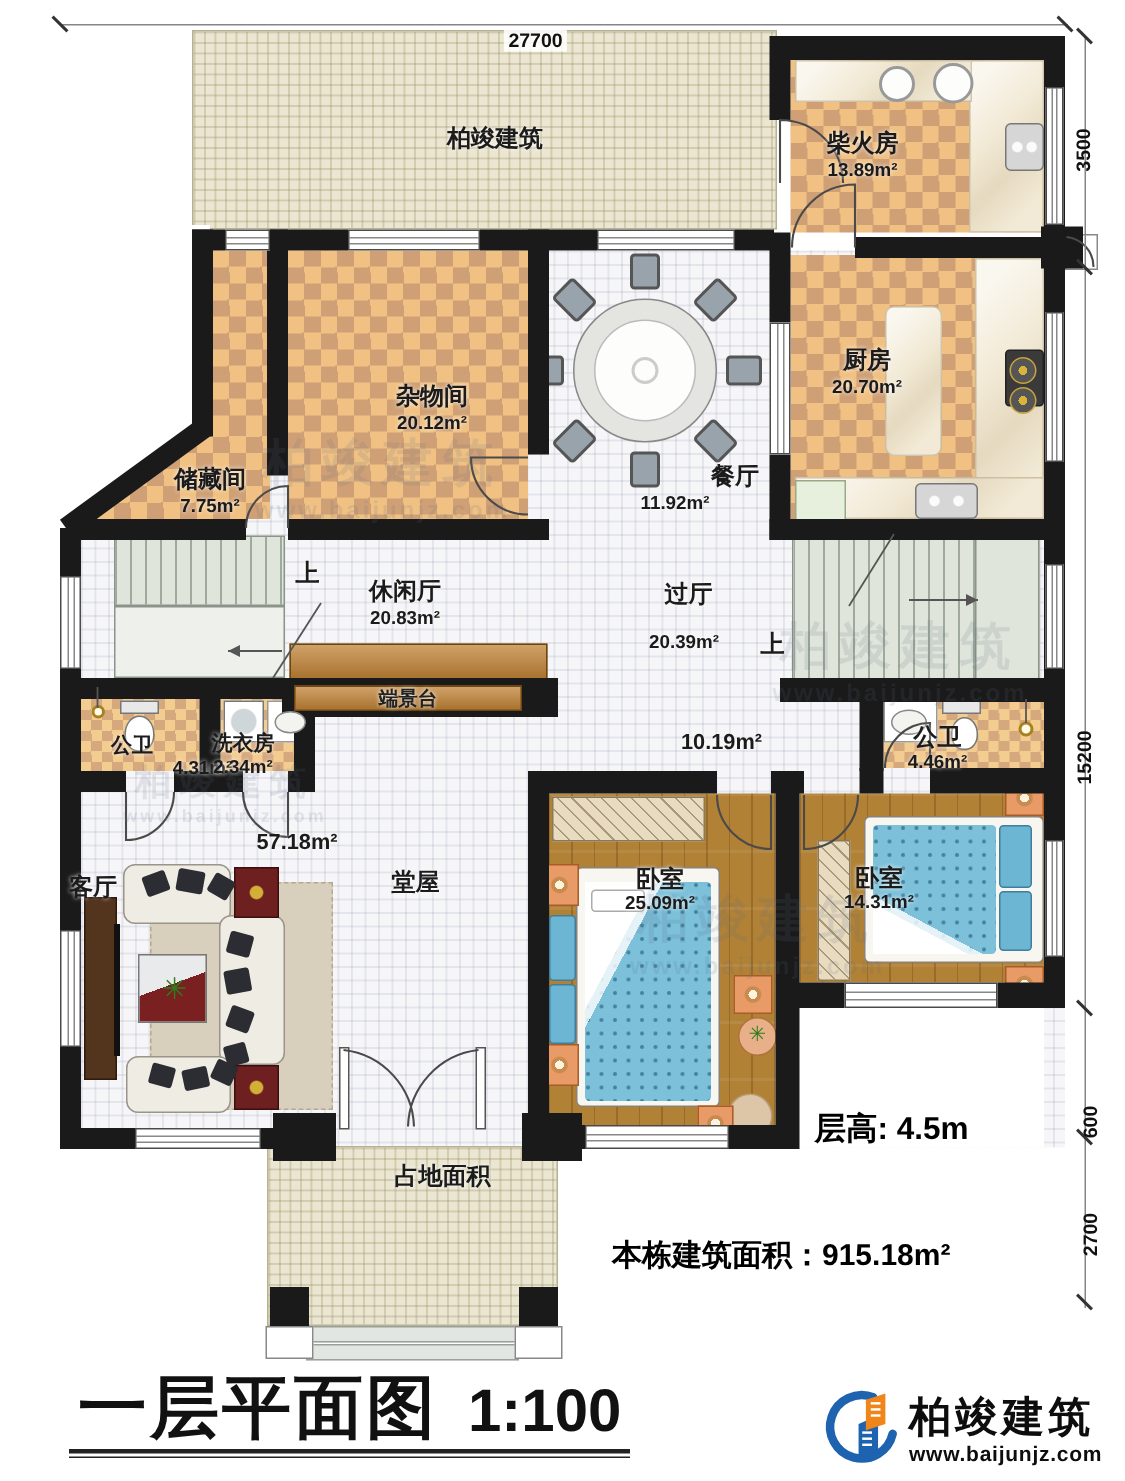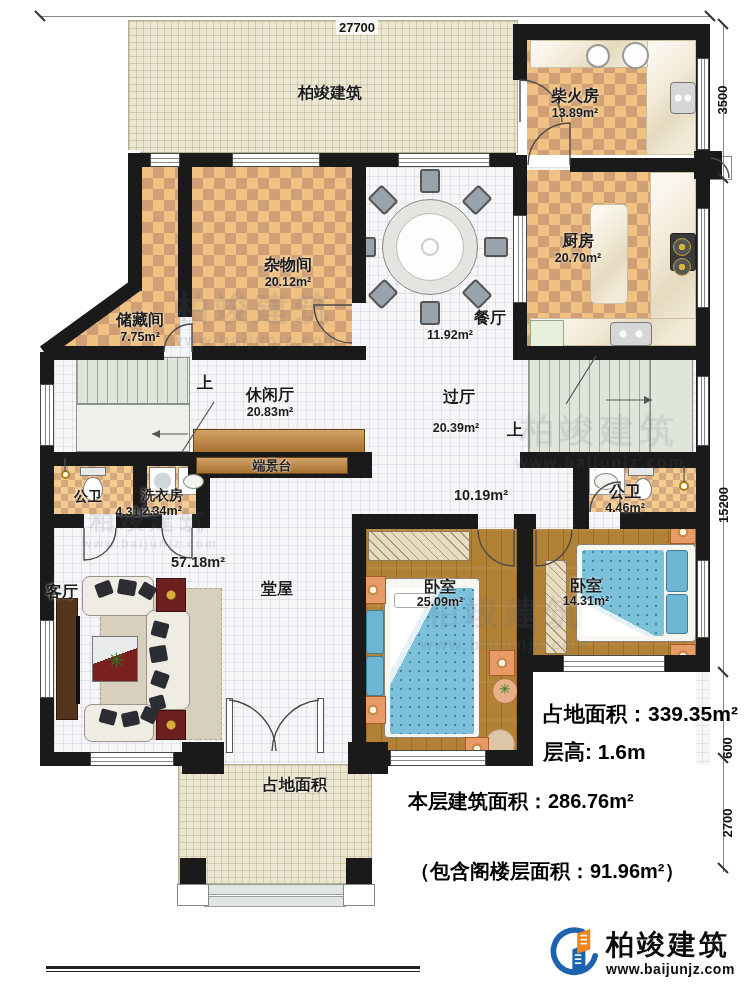--- a/index.html
+++ b/index.html
@@ -363,25 +363,26 @@
   </div>
   <div class="wm" style="left:505px;top:622px">
     <span class="b1">柏竣建筑</span>
     <span class="b2">www.baijunjz.com</span>
   </div>
   <div class="wm wm-sm" style="left:150px;top:528px">
     <span class="b1">柏竣建筑</span>
     <span class="b2">www.baijunjz.com</span>
   </div>
 
-  <div class="stat big" style="left:543px;top:700px">占地面积：339.35m²</div>
-  <div class="stat big" style="left:543px;top:738px">层高: 1.6m</div>
-  <div class="stat med" style="left:408px;top:788px">本层建筑面积：286.76m²</div>
-  <div class="stat med" style="left:410px;top:858px">（包含阁楼层面积：91.96m²）</div>
-
+  <div class="stat big" style="left:543px;top:738px">层高: 4.5m</div>
+  <div class="stat med" style="left:408px;top:823px">本栋建筑面积：915.18m²</div>
+
+  <div class="abs" style="left:52px;top:908px;z-index:9">
+    <span class="title-cn">一层平面图</span><span class="title-scale">1:100</span>
+  </div>
   <div class="rule" style="left:46px;top:966px;width:374px;height:3px"></div>
   <div class="rule" style="left:46px;top:971px;width:374px;height:1px"></div>
 
   <div class="abs" style="left:548px;top:925px;z-index:9">
     <svg width="52" height="52" viewBox="0 0 64 64">
       <path d="M42,8 A26,26 0 1 0 58,38" fill="none" stroke="#1e63b0" stroke-width="7" stroke-linecap="round"></path>
       <polygon points="30,30 46,23 46,54 30,58" fill="#1e63b0"></polygon>
       <polygon points="36,10 52,5 52,30 36,35" fill="#f08519"></polygon>
       <g fill="#fff">
         <rect x="33" y="36" width="8" height="2"></rect>

